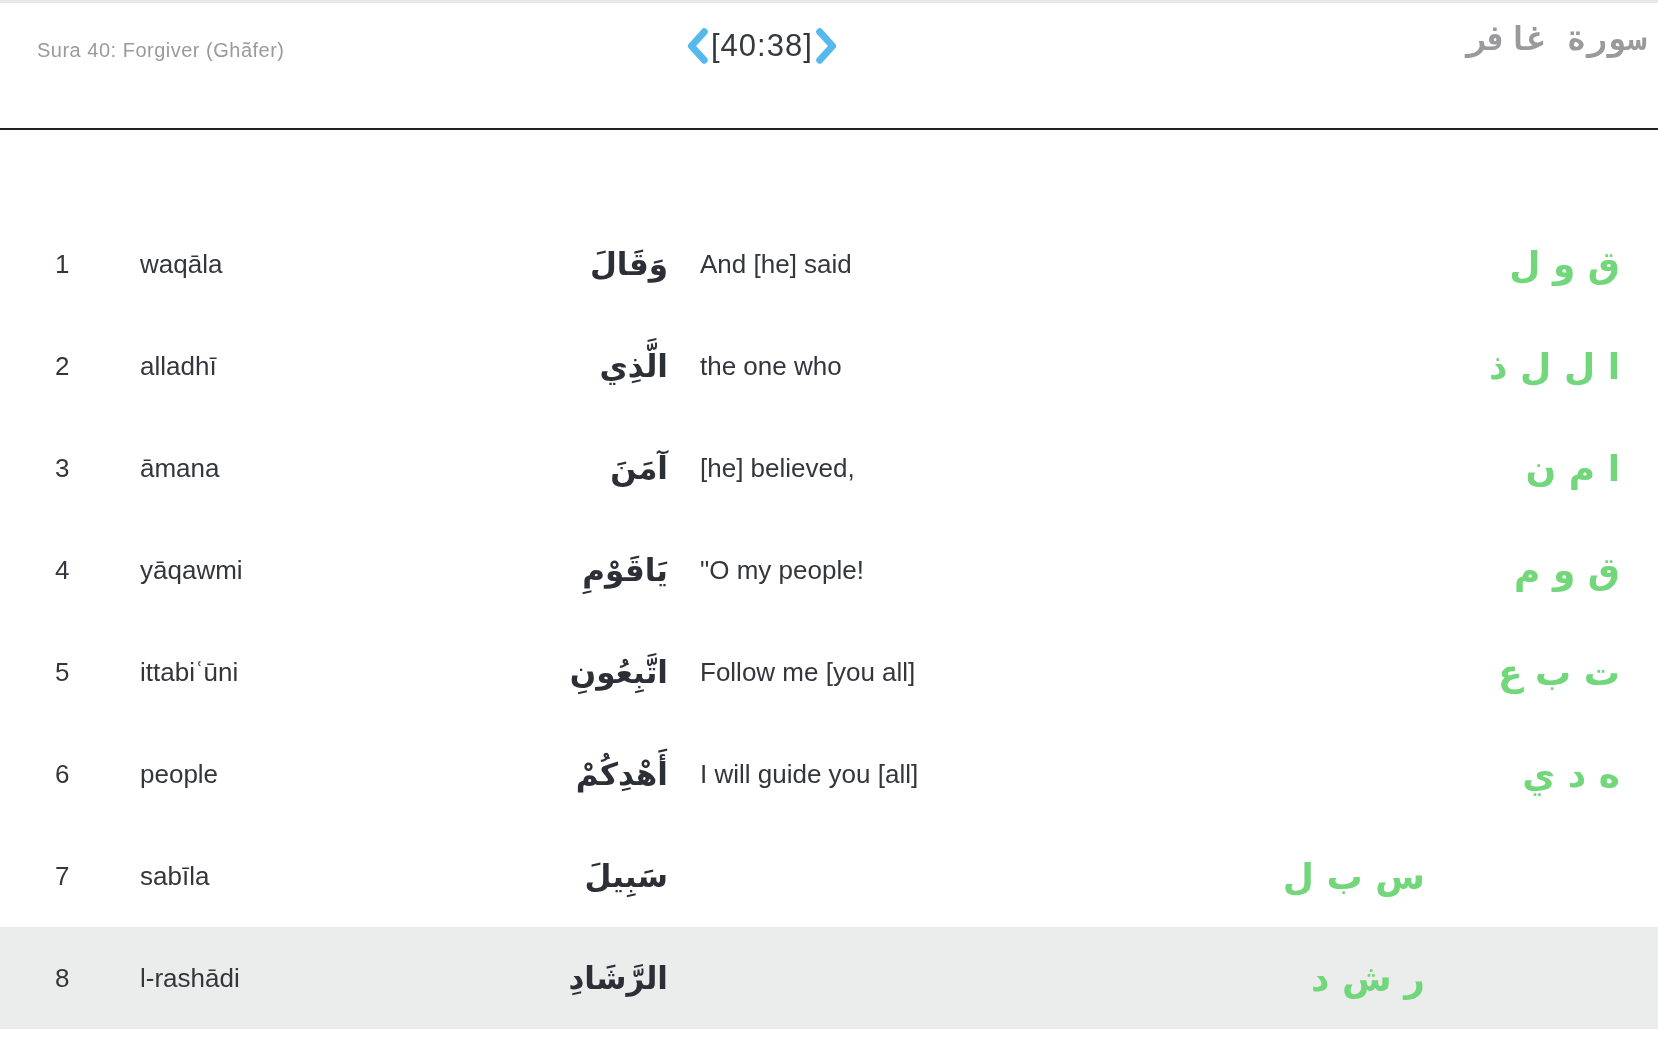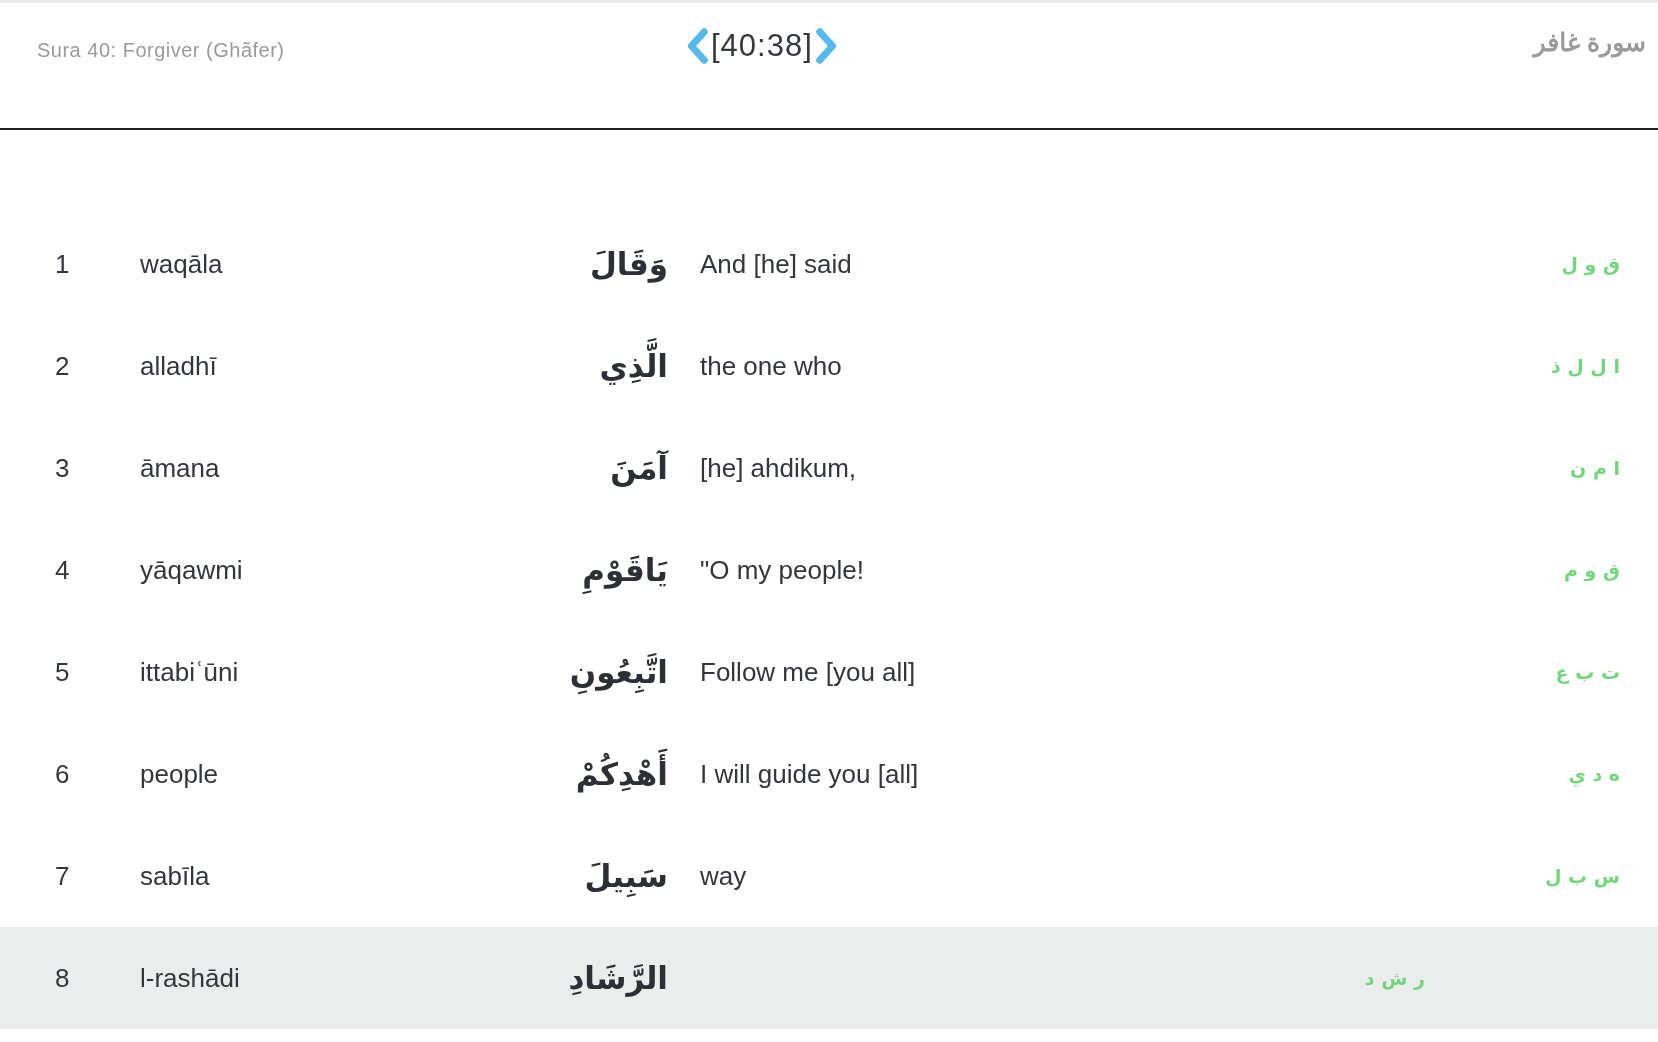--- a/index.html
+++ b/index.html
@@ -34,23 +34,23 @@
   }
   .chev-btn{
     background:none;border:none;cursor:pointer;
     display:flex;align-items:center;padding:0;
   }
   .verse-ref{
     font-size:31px;color:#35383d;letter-spacing:1px;
   }
   .sura-arabic{
     position:absolute;right:12px;top:16px;
-    font-size:25px;line-height:46px;color:var(--muted-gray);
+    font-size:33px;line-height:46px;color:var(--muted-gray);
     font-weight:700;
-    font-family:Liberation Sans, sans-serif;
+    font-family:Liberation Mono, monospace;
     direction:rtl;
   }
   .word-table{
     margin-top:83px;width:100%;
   }
   .row{
     display:grid;
     grid-template-columns:85px 528px 1fr 195px;
     align-items:center;
     height:102px;
@@ -69,21 +69,21 @@
     font-family:"DejaVu Sans",sans-serif;
     direction:rtl;
     text-align:right;
   }
   .cell.english{
     padding-left:32px;font-size:26px;color:var(--text-dark);
     white-space:nowrap;overflow:hidden;
   }
   .cell.root{
     direction:rtl;
-    font-size:19px;font-weight:700;
+    font-size:36px;font-weight:700;
     color:var(--root-green);
     letter-spacing:2px;
     font-family:"DejaVu Sans",sans-serif;
   }
 </style>
 </head>
 <body>
 
 <div class="top-strip"></div>
 
@@ -129,21 +129,21 @@
     </div>
     <div class="cell english">the one who</div>
     <div class="cell root">ا ل ل ذ</div>
   </div>
     <div class="row">
     <div class="cell num">3</div>
     <div class="cell mid">
       <span class="translit">āmana</span>
       <span class="arabic" dir="rtl">آمَنَ</span>
     </div>
-    <div class="cell english">[he] ahdikum,</div>
+    <div class="cell english">[he] believed,</div>
     <div class="cell root">ا م ن</div>
   </div>
     <div class="row">
     <div class="cell num">4</div>
     <div class="cell mid">
       <span class="translit">yāqawmi</span>
       <span class="arabic" dir="rtl">يَاقَوْمِ</span>
     </div>
     <div class="cell english">"O my people!</div>
     <div class="cell root">ق و م</div>
@@ -165,21 +165,20 @@
     </div>
     <div class="cell english">I will guide you [all]</div>
     <div class="cell root">ه د ي</div>
   </div>
     <div class="row">
     <div class="cell num">7</div>
     <div class="cell mid">
       <span class="translit">sabīla</span>
       <span class="arabic" dir="rtl">سَبِيلَ</span>
     </div>
-    <div class="cell english">way</div>
     <div class="cell root">س ب ل</div>
   </div>
     <div class="row highlighted">
     <div class="cell num">8</div>
     <div class="cell mid">
       <span class="translit">l-rashādi</span>
       <span class="arabic" dir="rtl">الرَّشَادِ</span>
     </div>
     <div class="cell root">ر ش د</div>
   </div>

